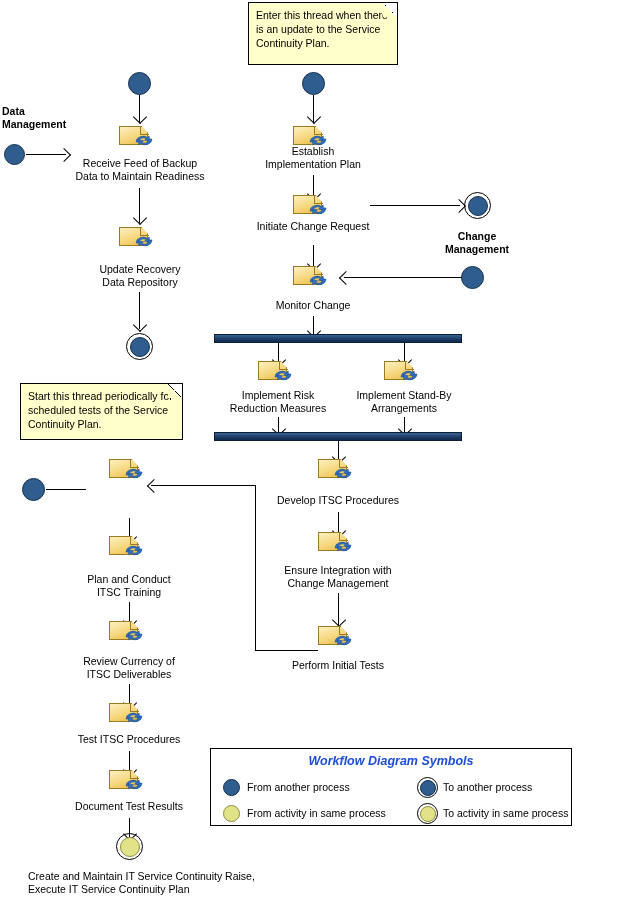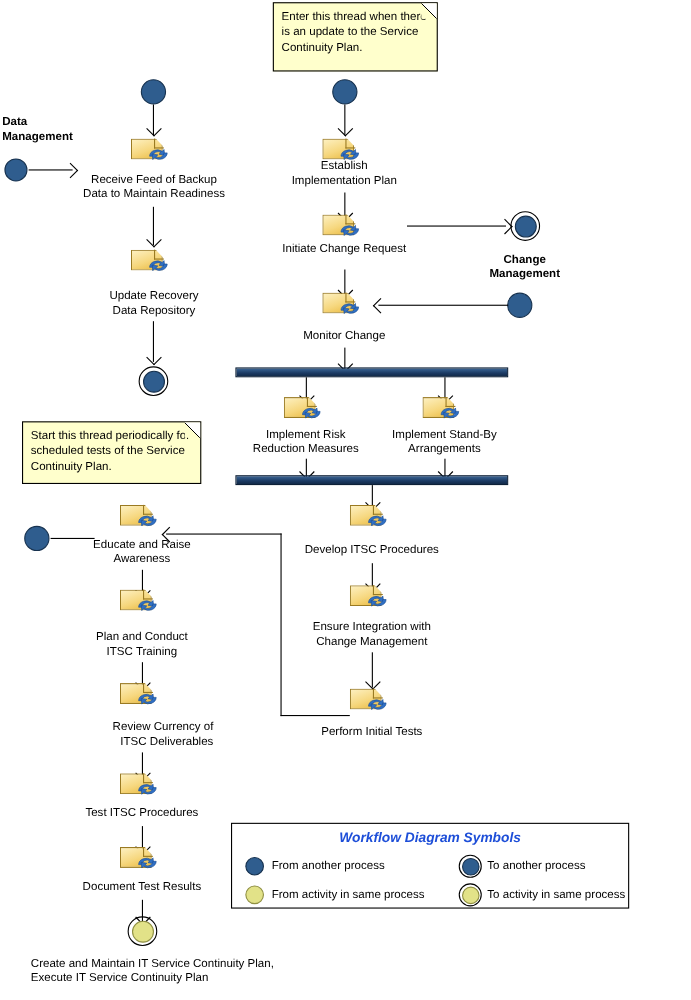--- a/index.html
+++ b/index.html
@@ -304,24 +304,20 @@
   <div class="act" style="left:109px;top:458px;">
     <span class="fold-shape"></span>
     <span class="fold-corner"></span>
     <svg width="24" height="18" viewBox="0 0 24 18">
       <g fill="#2f6fc4" stroke="#1d4f94" stroke-width="0.6">
         <path d="M4 11 a7 6 0 0 1 11.5 -4.4 l1.6 -1.7 l0.6 5.2 l-5.2 -0.9 l1.8 -1.6 a4.6 4 0 0 0 -7.3 3.4 z"></path>
         <path d="M20 8 a7 6 0 0 1 -11.5 4.4 l-1.6 1.7 l-0.6 -5.2 l5.2 0.9 l-1.8 1.6 a4.6 4 0 0 0 7.3 -3.4 z"></path>
       </g>
     </svg>
   </div>
-  <div class="lbl" style="left:64px;top:489px;width:130px;">
-    <div>Educate and Raise</div>
-    <div>Awareness</div>
-  </div>
 
   <div class="ln v" style="left:129px;top:518px;height:25px;"></div>
   <div class="chev down" style="left:125px;top:532px;"></div>
 
   <div class="act" style="left:109px;top:535px;">
     <span class="fold-shape"></span>
     <span class="fold-corner"></span>
     <svg width="24" height="18" viewBox="0 0 24 18">
       <g fill="#2f6fc4" stroke="#1d4f94" stroke-width="0.6">
         <path d="M4 11 a7 6 0 0 1 11.5 -4.4 l1.6 -1.7 l0.6 5.2 l-5.2 -0.9 l1.8 -1.6 a4.6 4 0 0 0 -7.3 3.4 z"></path>
@@ -340,21 +336,21 @@
   <div class="act" style="left:109px;top:620px;">
     <span class="fold-shape"></span>
     <span class="fold-corner"></span>
     <svg width="24" height="18" viewBox="0 0 24 18">
       <g fill="#2f6fc4" stroke="#1d4f94" stroke-width="0.6">
         <path d="M4 11 a7 6 0 0 1 11.5 -4.4 l1.6 -1.7 l0.6 5.2 l-5.2 -0.9 l1.8 -1.6 a4.6 4 0 0 0 -7.3 3.4 z"></path>
         <path d="M20 8 a7 6 0 0 1 -11.5 4.4 l-1.6 1.7 l-0.6 -5.2 l5.2 0.9 l-1.8 1.6 a4.6 4 0 0 0 7.3 -3.4 z"></path>
       </g>
     </svg>
   </div>
-  <div class="lbl" style="left:64px;top:655px;width:130px;text-align:right;">
+  <div class="lbl" style="left:64px;top:655px;width:130px;">
     <div>Review Currency of</div>
     <div>ITSC Deliverables</div>
   </div>
 
   <div class="ln v" style="left:129px;top:684px;height:25px;"></div>
   <div class="chev down" style="left:125px;top:698px;"></div>
 
   <div class="act" style="left:109px;top:702px;">
     <span class="fold-shape"></span>
     <span class="fold-corner"></span>
@@ -388,21 +384,21 @@
 
   <div class="ln v" style="left:129px;top:818px;height:22px;"></div>
   <div class="chev down" style="left:125px;top:829px;"></div>
 
   <div class="node" style="left:116px;top:833px;width:27px;height:27px;">
     <span class="ring" style="left:0;top:0;width:27px;height:27px;"></span>
     <span class="disc yellow" style="position:absolute;left:3.5px;top:3.5px;width:20px;height:20px;"></span>
   </div>
 
   <div class="lbl left" style="left:28px;top:870px;width:330px;">
-    <div>Create and Maintain IT Service Continuity Plan,</div>
+    <div>Create and Maintain IT Service Continuity Raise,</div>
     <div>Execute IT Service Continuity Plan</div>
   </div>
 
   <div class="legend" style="left:210px;top:748px;width:362px;height:78px;">
     <div class="legend-title" style="top:5px;">Workflow Diagram Symbols</div>
 
     <span class="disc blue" style="position:absolute;left:12px;top:30px;width:17px;height:17px;"></span>
     <span class="leg-item" style="left:36px;top:32px;">From another process</span>
 
     <span style="position:absolute;left:206px;top:28px;width:21px;height:21px;">

